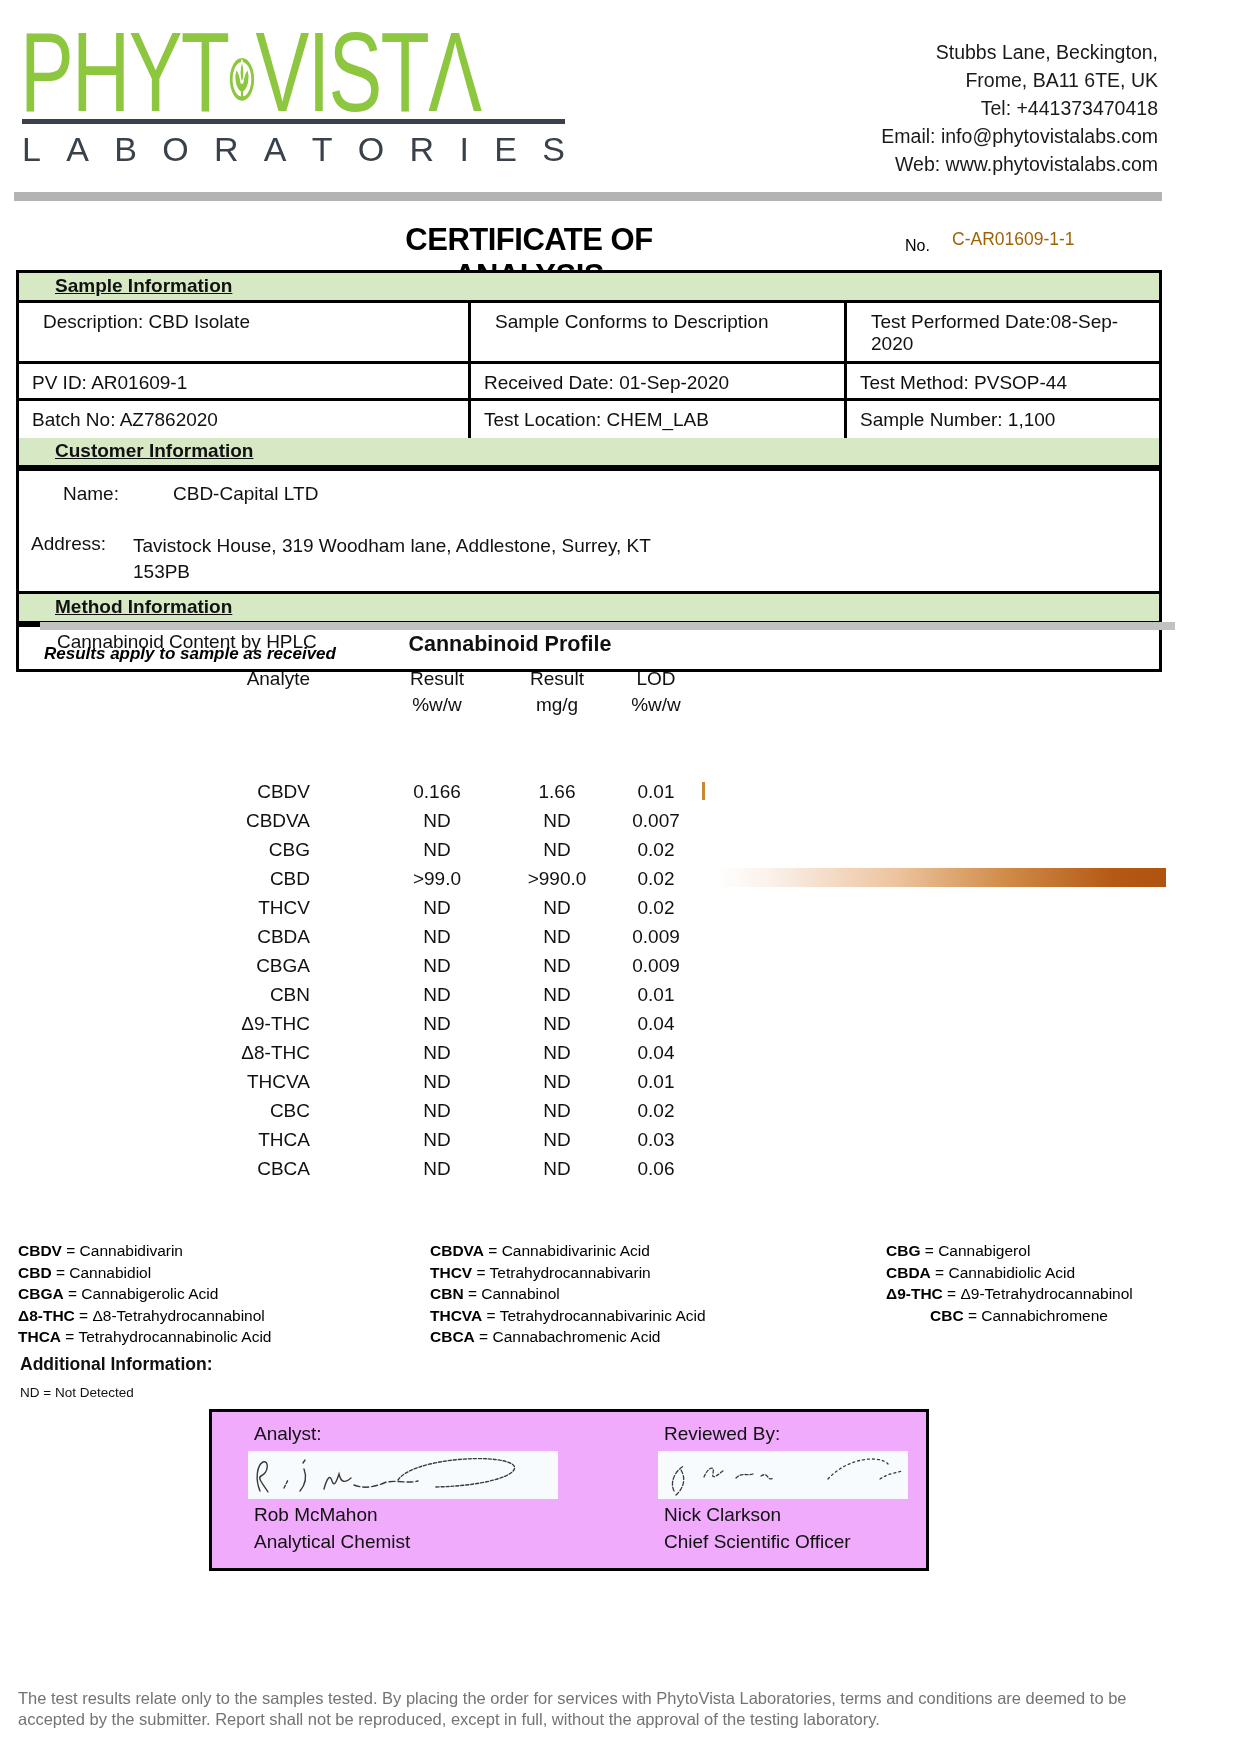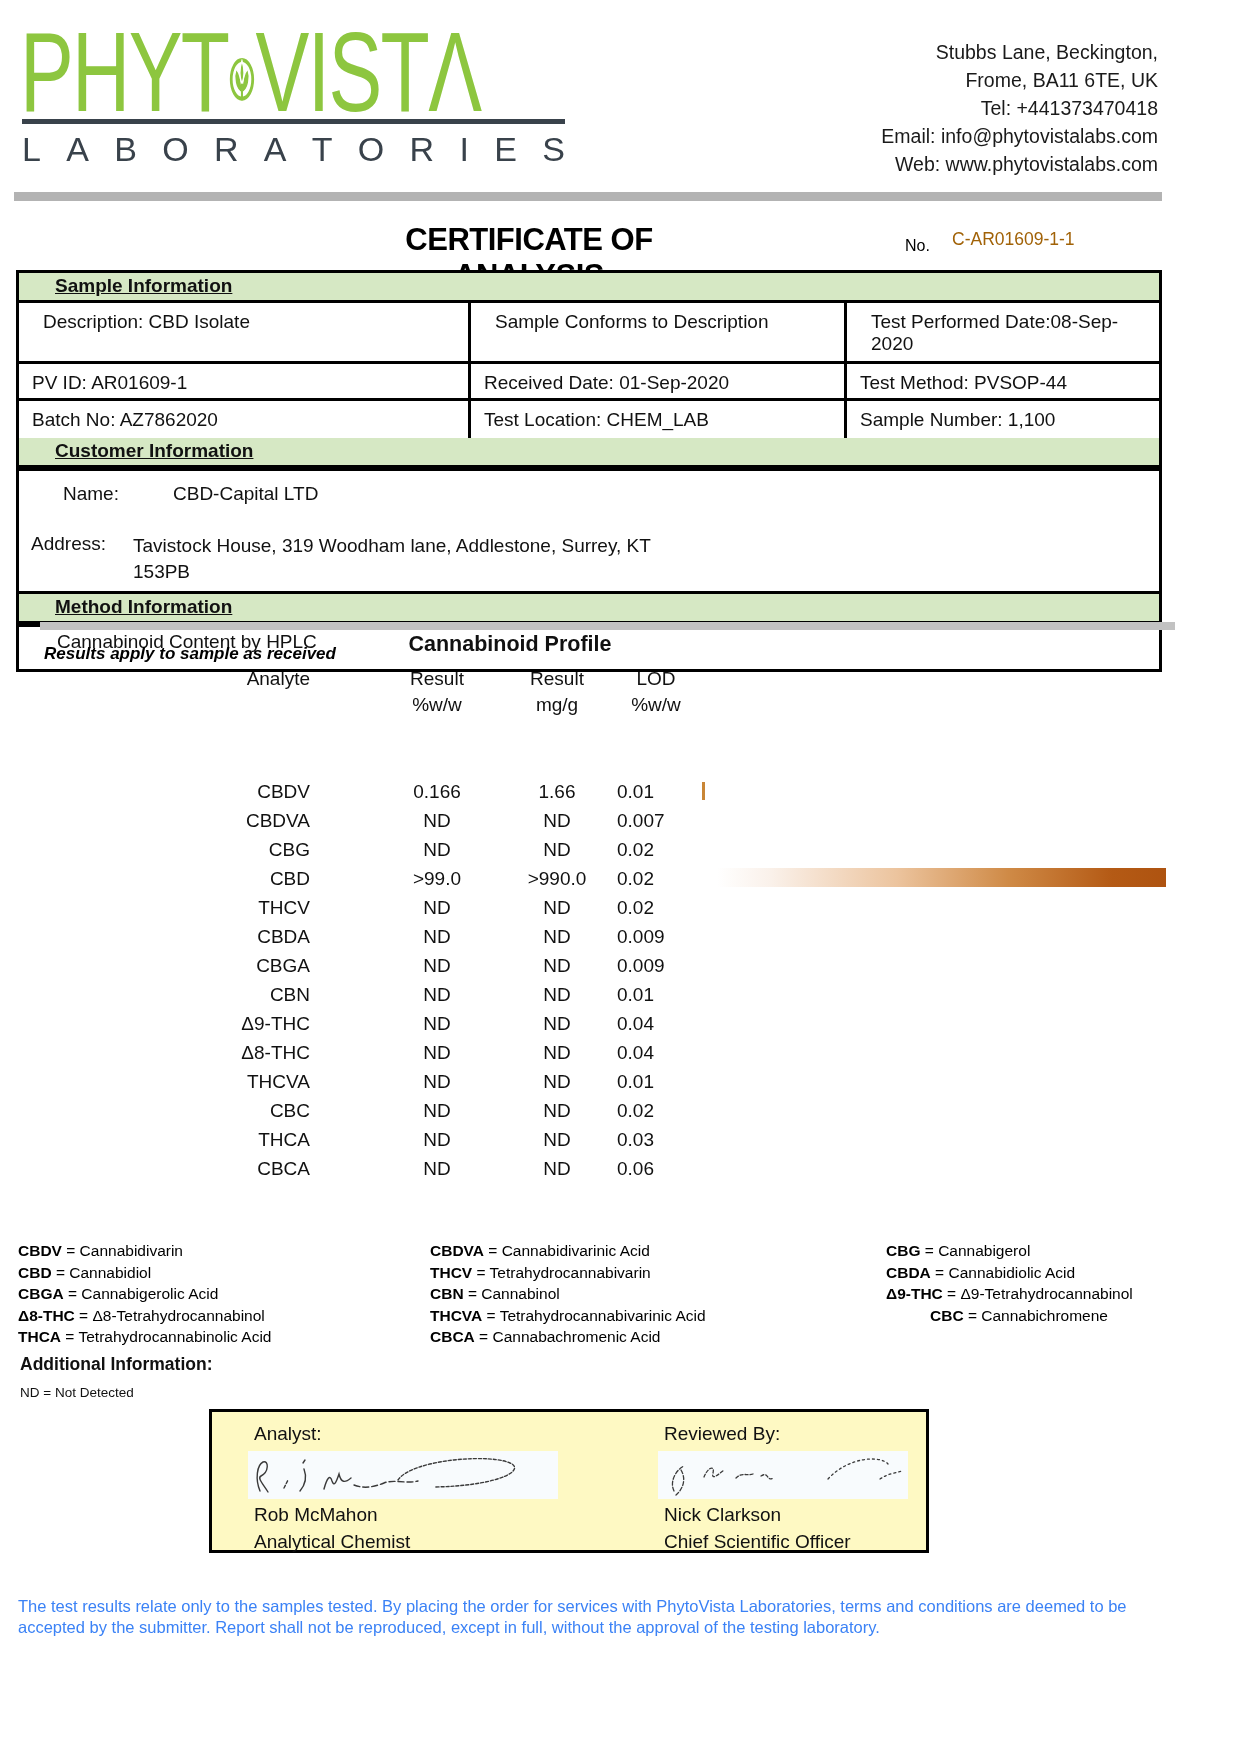--- a/index.html
+++ b/index.html
@@ -54,46 +54,46 @@
   #profile-heading{left:330px;top:632px;width:360px;text-align:center;font-size:21.5px;font-weight:bold;}
   #profile-table{left:130px;top:666px;width:1040px;}
   .hrow{display:flex;font-size:19px;}
   .hcell{line-height:26px;}
   .c1{width:180px;text-align:right;}
   .c2{width:120px;margin-left:67px;text-align:center;}
   .c3{width:120px;text-align:center;}
   .c4{width:78px;text-align:center;}
   #profile-rows{margin-top:59px;}
   .prow{position:relative;display:flex;height:29px;align-items:center;font-size:19px;}
-  .prow .c4{text-align:left;}
+  .prow .c4{text-align:center;}
   .tickbar{position:absolute;left:572px;top:5px;width:3px;height:18px;background:#c98636;}
   .gradbar{position:absolute;left:587px;top:4px;width:449px;height:19px;
            background:linear-gradient(to right,#ffffff 0%,#faf1ea 12%,#ecc49e 40%,#cf8a46 65%,#b45a15 88%,#ae5310 100%);}
 
   
   .lcol{font-size:15.5px;line-height:21.5px;color:#000;}
   #legend-col1{left:18px;top:1240px;}
   #legend-col2{left:430px;top:1240px;}
   #legend-col3{left:886px;top:1240px;}
   .lline .abbr{font-weight:bold;}
   #legend-col3 .lline:last-child{padding-left:44px;}
 
   #addl-heading{left:20px;top:1354px;font-size:17.5px;font-weight:bold;}
   #nd-note{left:20px;top:1385px;font-size:13.5px;}
 
   
-  #sig-box{left:209px;top:1409px;width:720px;height:144px;border:3px solid #000;box-sizing:border-box;background:#fef9c3;}
+  #sig-box{left:209px;top:1409px;width:720px;height:162px;border:3px solid #000;box-sizing:border-box;background:#f0abfc;}
   .sig-col{position:absolute;top:8px;font-size:19px;line-height:27px;}
   #sig-col-analyst{left:42px;}
   #sig-col-reviewer{left:452px;}
   .sig-img{display:block;margin:4px 0 2px -6px;background:#f8fbfd;}
   .sig-name{margin-top:2px;}
 
   
-  #footer-text{left:18px;top:1596px;width:1152px;font-size:16.5px;line-height:21px;color:#3b82f6;}
+  #footer-text{left:18px;top:1688px;width:1152px;font-size:16.5px;line-height:21px;color:#737373;}
 </style>
 </head>
 <body>
 
 <div id="page">
 
   <div class="abs" id="logo-block">
     <div id="logo-row">
       <span class="lg">PHYT</span>
       <svg id="leaf-o" width="74" height="92" viewBox="0 0 100 124">

